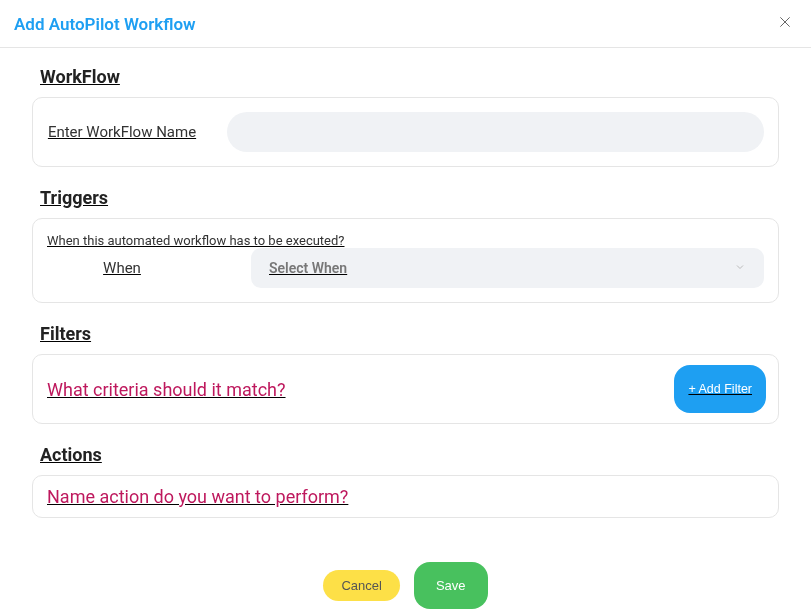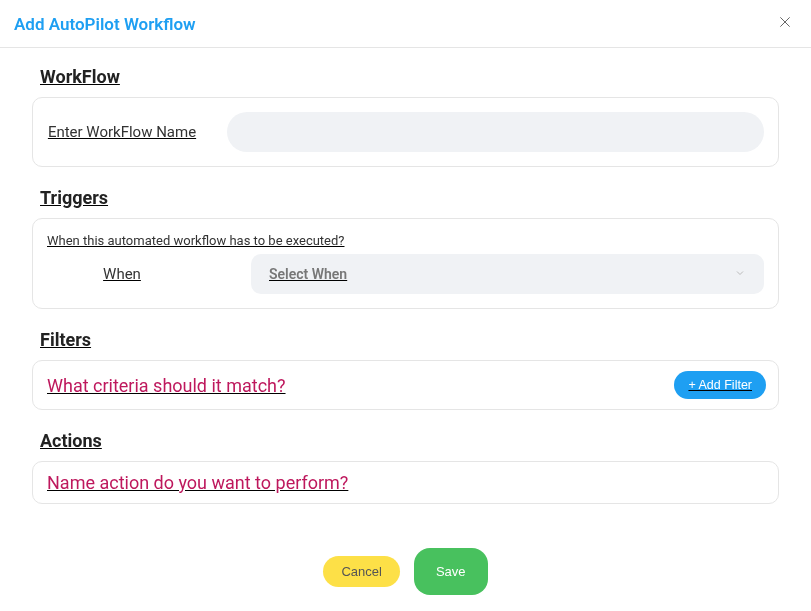--- a/index.html
+++ b/index.html
@@ -80,21 +80,21 @@
       border-radius: 22px;
       height: 40px;
       padding: 0 18px;
       font-size: 14px;
       color: #333;
       outline: none;
     }
     .card-question {
       font-size: 13px;
       color: #333;
-      margin-bottom: 6px;
+      margin-bottom: 0;
     }
     .select-wrapper {
       flex: 1;
       position: relative;
       padding-left: 24px;
     }
     .select-input {
       width: 100%;
       background: #F0F2F5;
       border: none;
@@ -131,21 +131,21 @@
     }
     .inline-question {
       font-size: 18px;
       color: #be185d;
     }
     .pill-btn {
       background: #1E9FF2;
       color: #fff;
       border: none;
       border-radius: 16px;
-      padding: 7px 14px;
+      padding: 17px 14px;
       font-size: 12.5px;
       font-weight: 500;
       cursor: pointer;
     }
     .footer {
       display: flex;
       justify-content: center;
       align-items: center;
       gap: 14px;
       margin-top: 44px;

